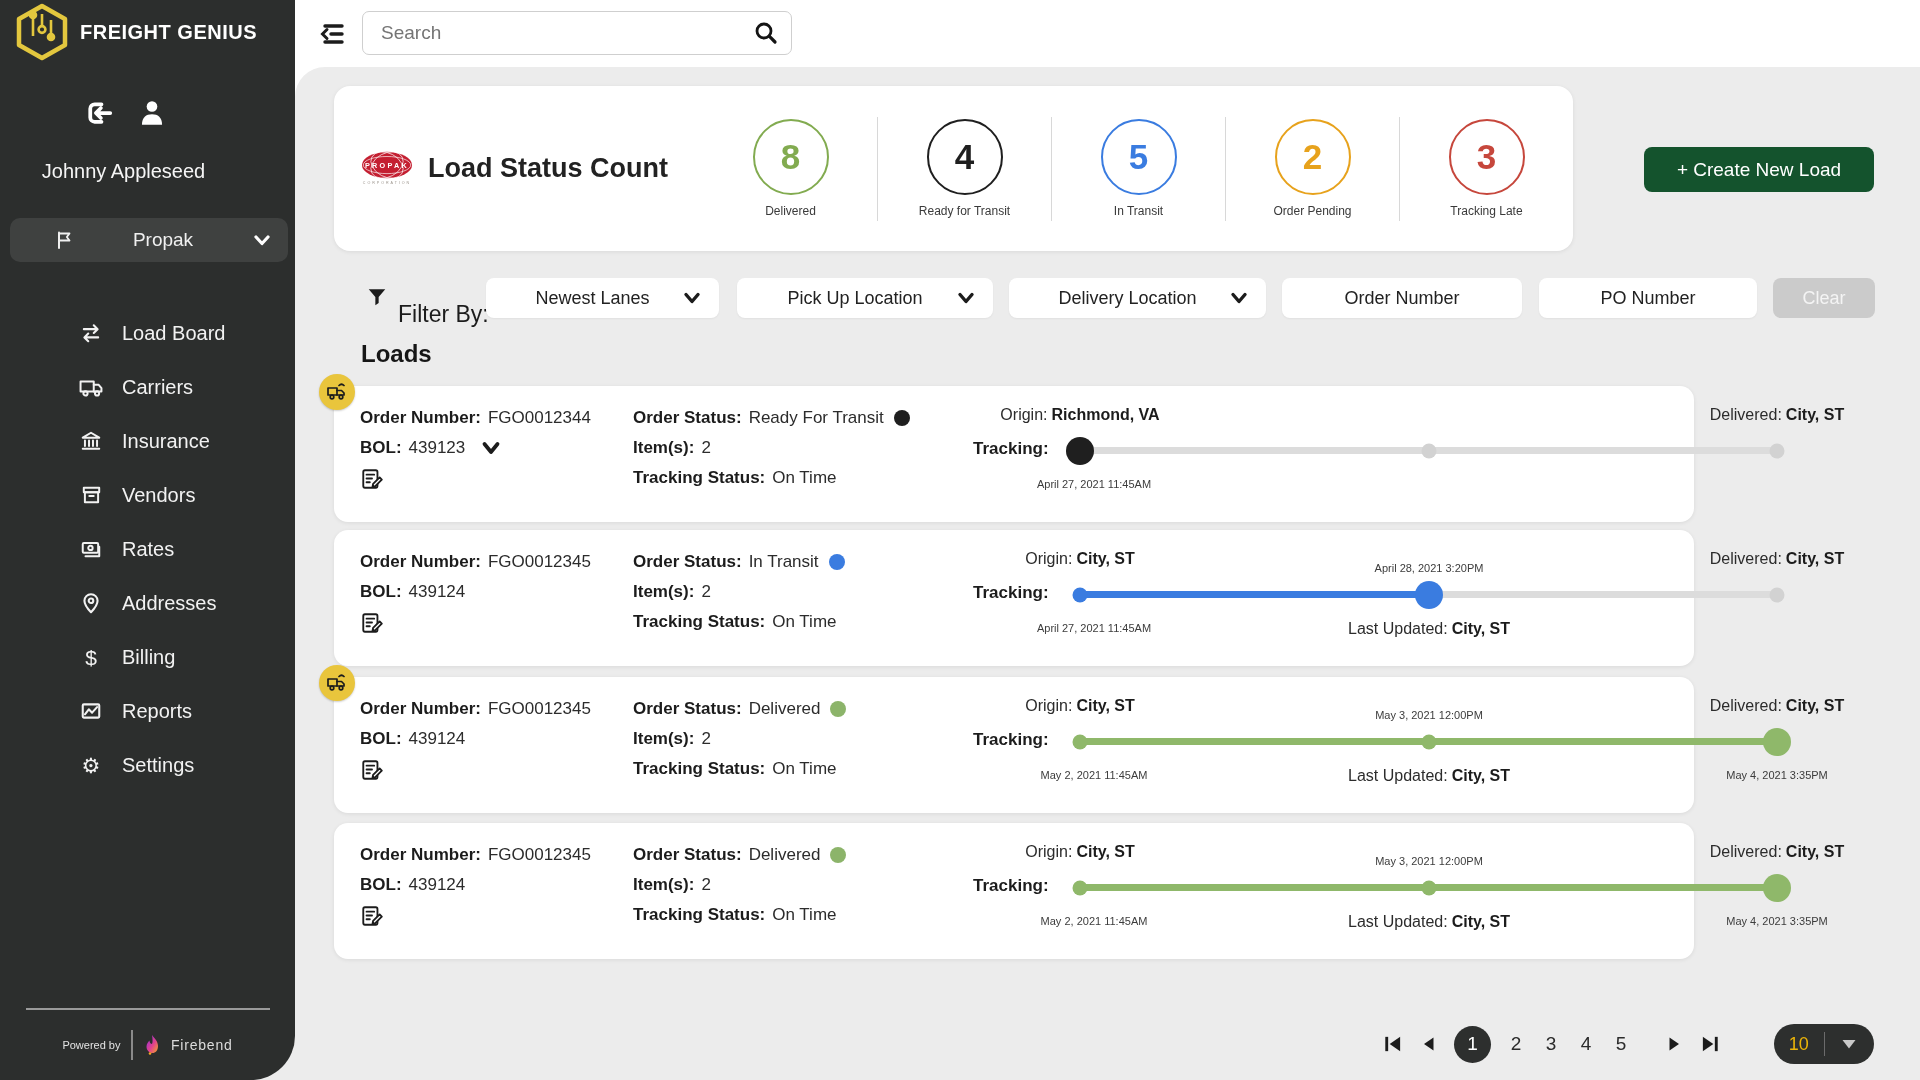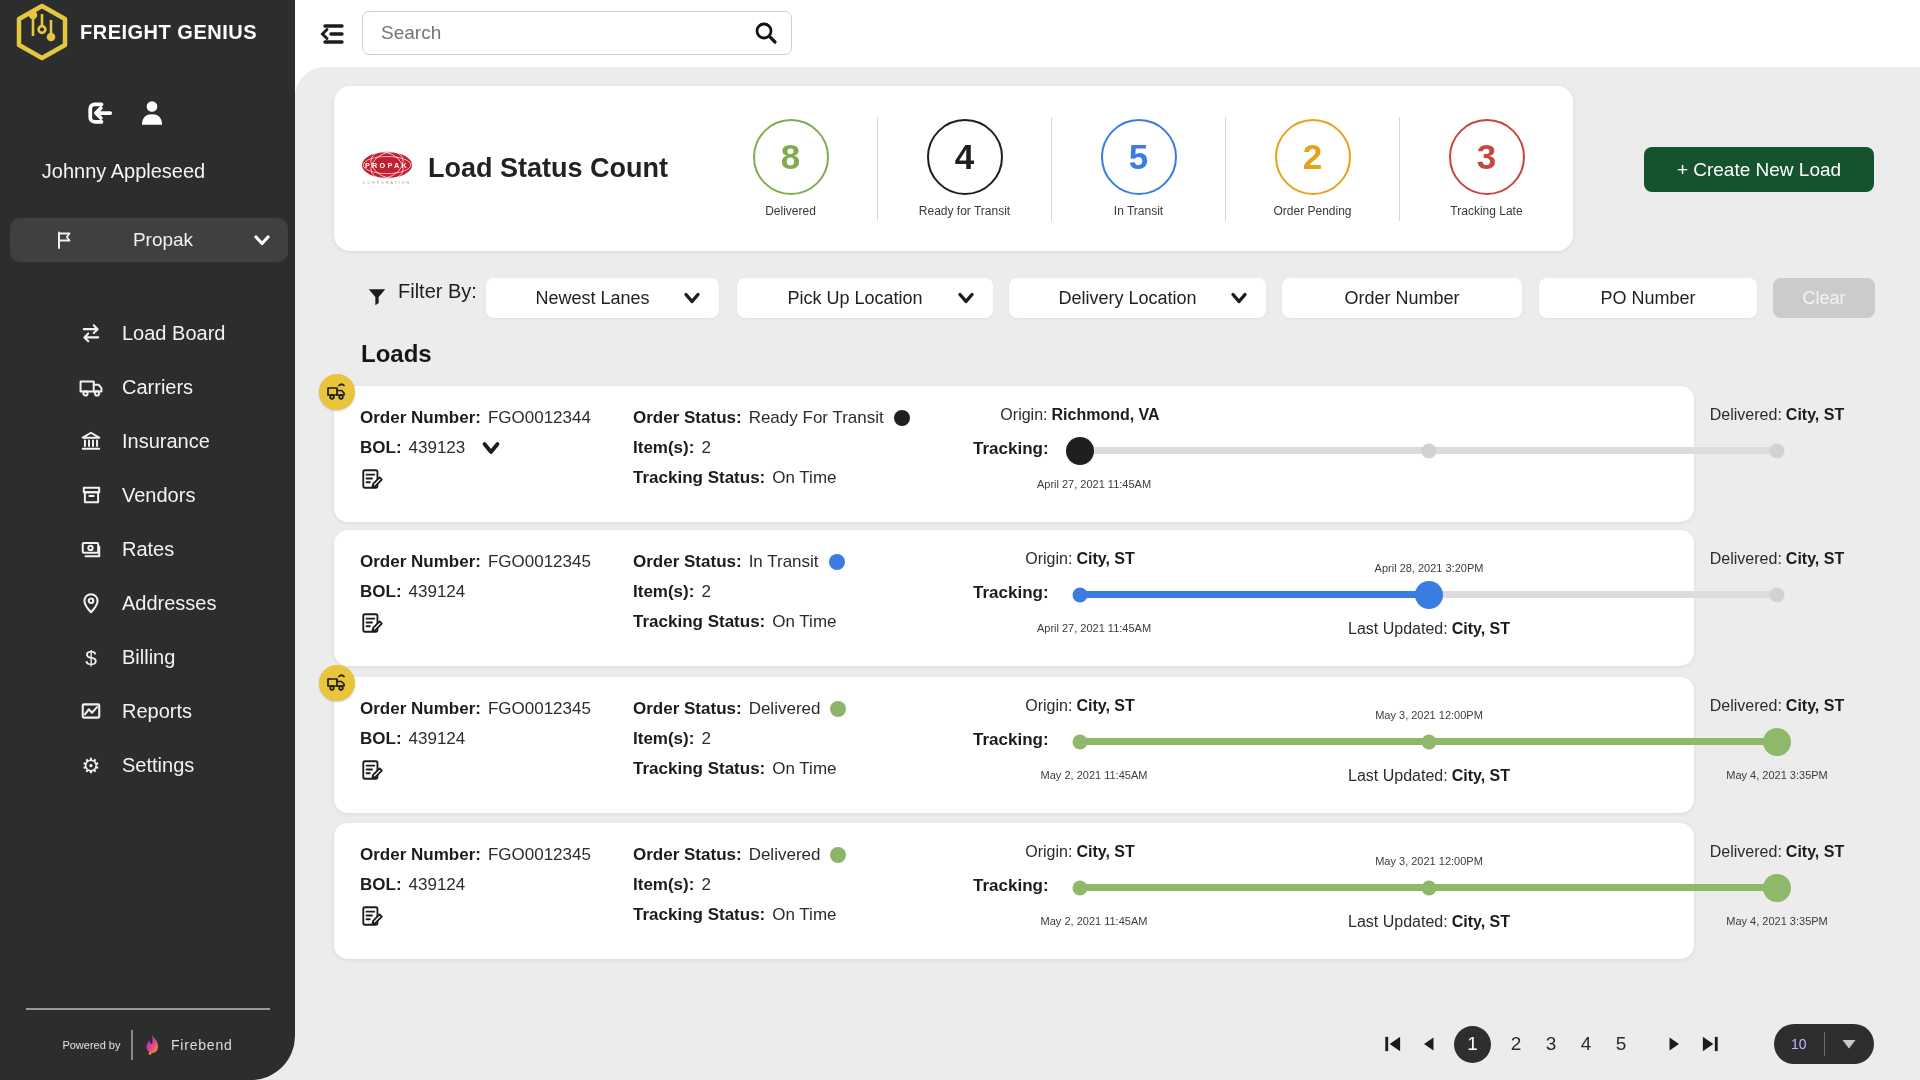--- a/index.html
+++ b/index.html
@@ -61,21 +61,21 @@
     align-items:center; justify-content:center; font-size:35px; font-weight:bold; }
   .count-label { margin-top:9px; font-size:12px; color:#3a3a3a; }
   .count-sep { width:1px; height:104px; background:#d8d8d8; }
 
   .create-btn { position:absolute; left:1644px; top:147px; width:230px; height:45px; background:#14532d;
     border:none; border-radius:8px; color:#fff; font-size:19px; font-family:inherit; cursor:pointer; z-index:3; }
 
   
   .filter-row { position:absolute; left:334px; top:278px; right:45px; height:40px; z-index:3; }
   .filter-row .funnel { position:absolute; left:32px; top:8px; }
-  .filter-label { position:absolute; left:64px; top:2px; font-size:20px; color:#1c1c1c; }
+  .filter-label { position:absolute; left:64px; top:23px; font-size:23px; color:#1c1c1c; }
   .dd { position:absolute; top:0; height:40px; background:#fff; border-radius:8px; display:flex;
     align-items:center; cursor:pointer; box-shadow:0 1px 2px rgba(0,0,0,.05); }
   .dd .ddtext { flex:1; text-align:center; font-size:18px; color:#222; padding-left:18px; }
   .dd .chev { margin-right:16px; }
   .dd1 { left:152px; width:233px; } .dd2 { left:403px; width:256px; } .dd3 { left:675px; width:257px; }
   .ftext { position:absolute; top:0; height:40px; background:#fff; border:none; border-radius:8px;
     font-size:18px; color:#222; text-align:center; font-family:inherit; outline:none;
     box-shadow:0 1px 2px rgba(0,0,0,.05); }
   .ftext::placeholder { color:#222; opacity:1; }
   .fi1 { left:948px; width:240px; } .fi2 { left:1205px; width:218px; }
@@ -115,21 +115,21 @@
 
   
   .pager { position:absolute; left:1382px; top:1024px; height:40px; display:flex; align-items:center;
     gap:15px; z-index:3; }
   .pgbtn { cursor:pointer; display:flex; align-items:center; justify-content:center; }
   .pgnum { font-size:19px; color:#2b2b2b; width:20px; text-align:center; cursor:pointer; }
   .pgnum.current { width:37px; height:37px; background:#2d2f2e; color:#fff; border-radius:50%;
     display:flex; align-items:center; justify-content:center; }
   .page-size { position:absolute; left:1774px; top:1024px; width:100px; height:40px; background:#2d2f2e;
     border-radius:20px; display:flex; align-items:center; cursor:pointer; z-index:3; }
-  .page-size .num { flex:1; text-align:center; font-size:14px; color:#c4b5fd; }
+  .page-size .num { flex:1; text-align:center; font-size:18px; color:#eab308; }
   .page-size .psdiv { width:1px; height:24px; background:#6b6b6b; }
   .page-size .tri { flex:1; display:flex; justify-content:center; }
 
   svg { display:block; }
 </style>
 </head>
 <body>
 
 <div class="topbar"></div>
 <div class="corner-patch"></div>

